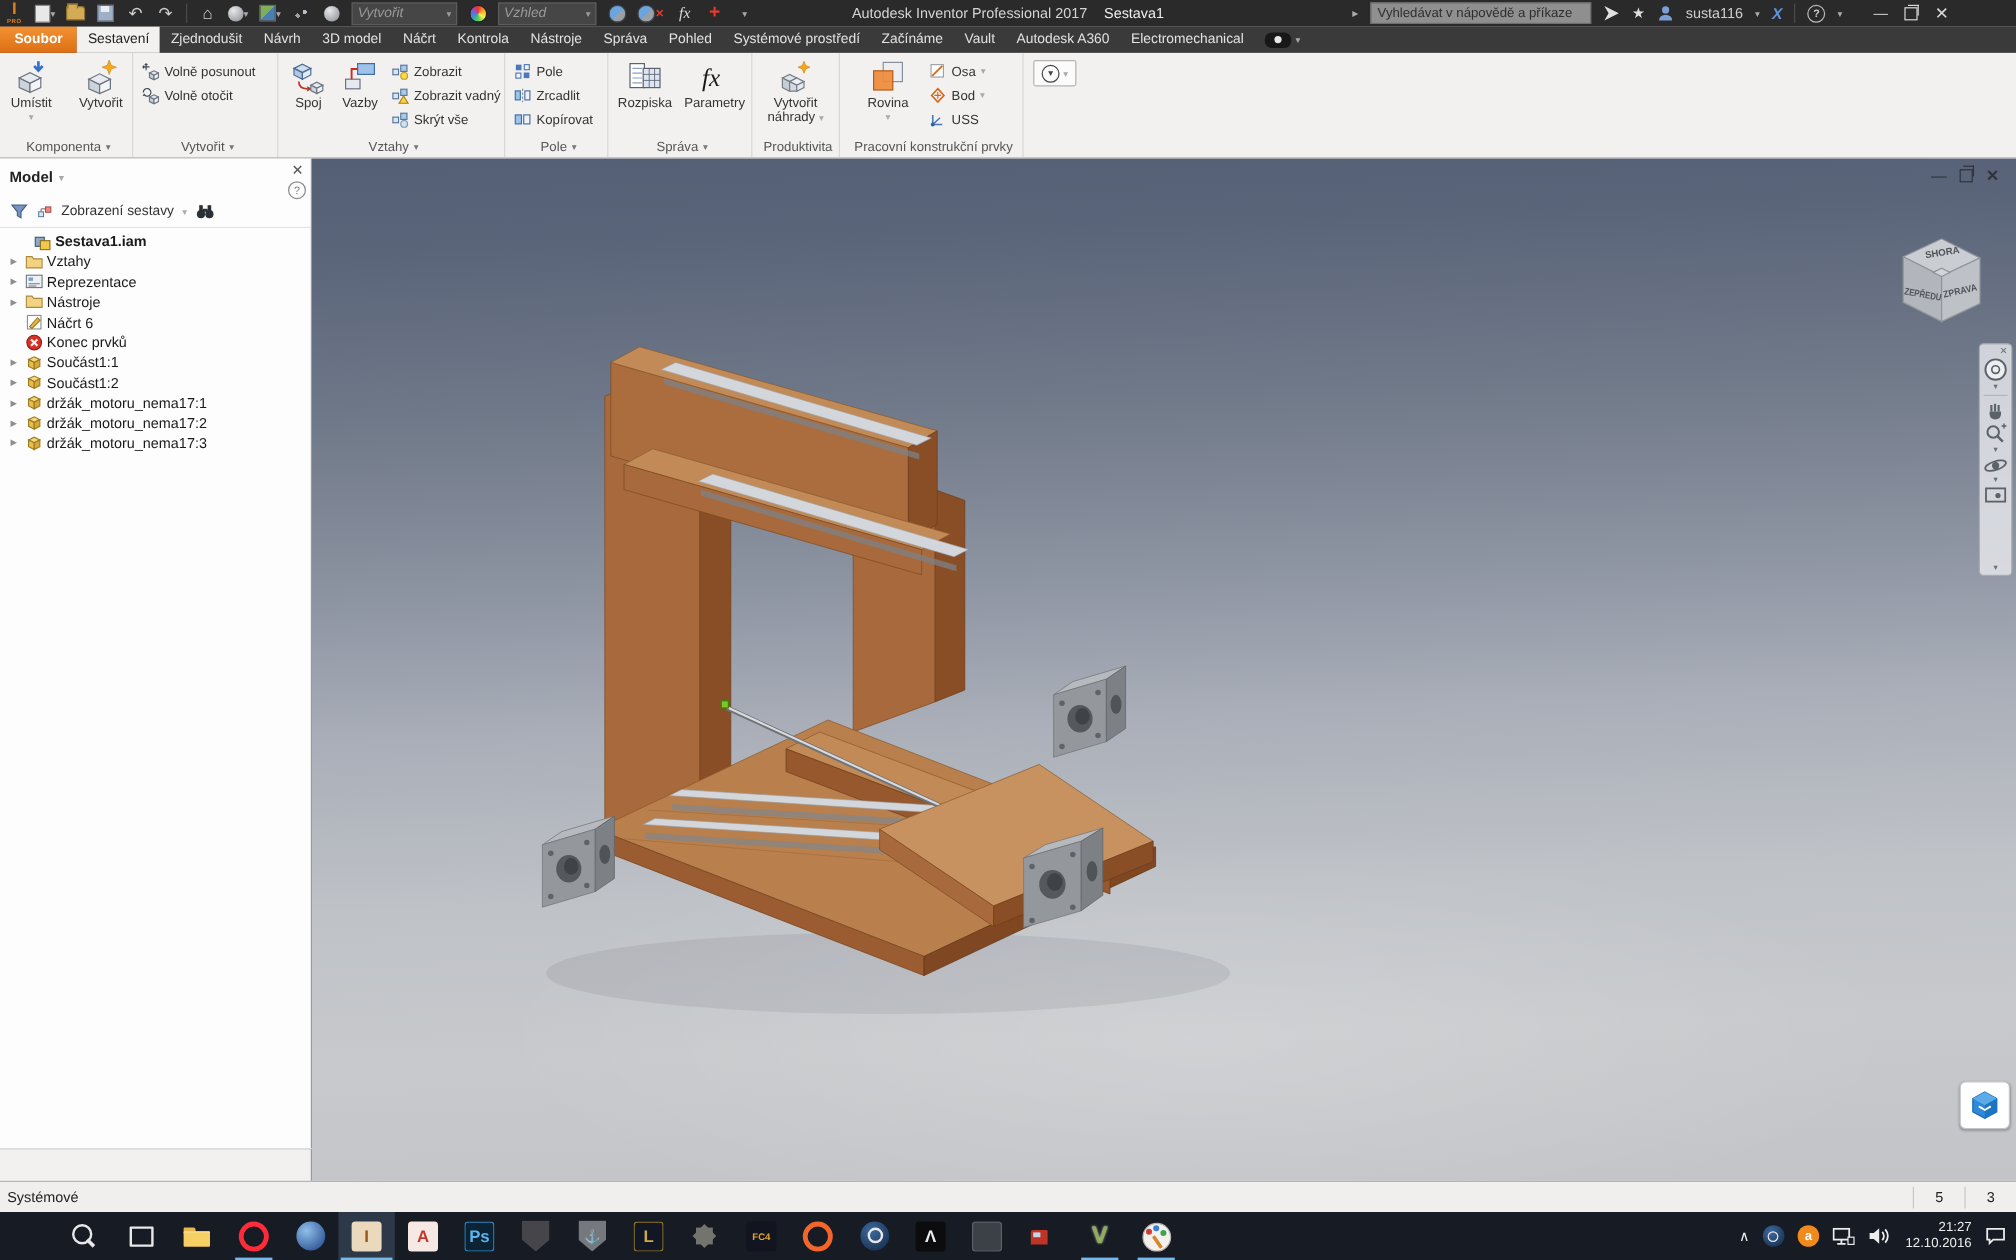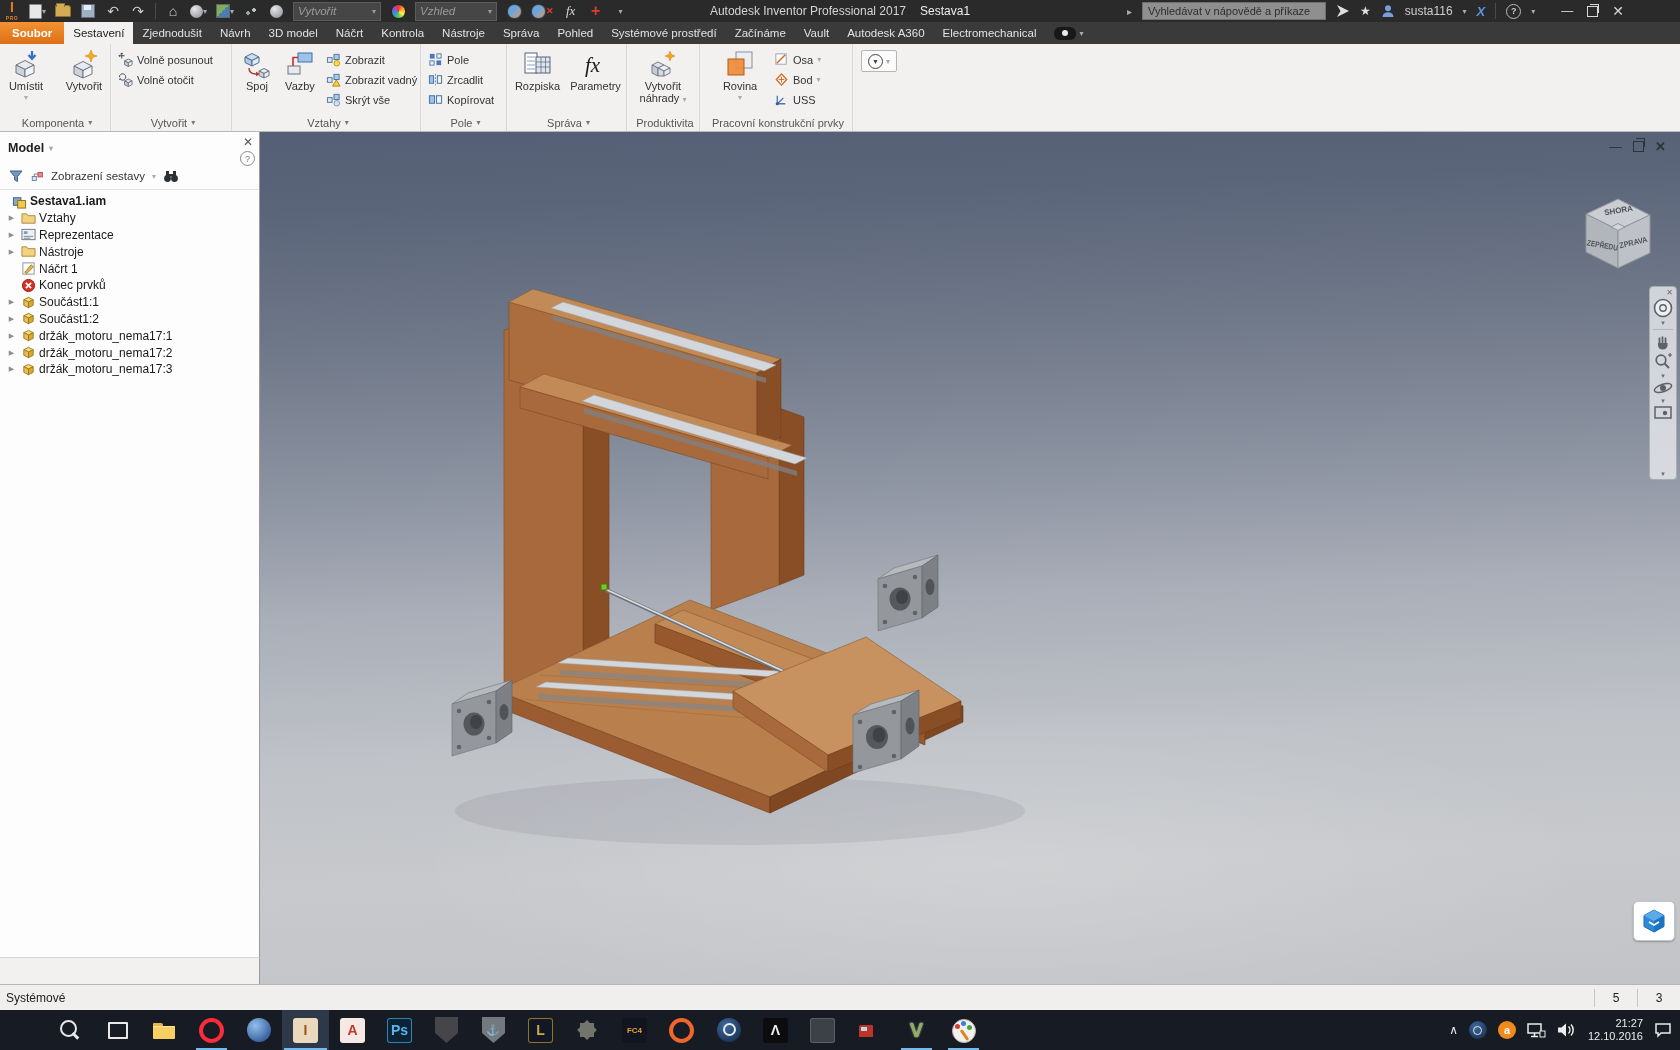--- a/index.html
+++ b/index.html
@@ -73,21 +73,21 @@
   #browser-strip{top:957px;left:0;width:259px;height:27px;background:#f2f1f0;border-right:1px solid #9a9a9a;border-top:1px solid #d5d5d5;z-index:20}
   .bhead{height:22px;display:flex;align-items:center;padding:6px 6px 0 8px;font-size:12.5px;color:#222;font-weight:bold;gap:5px}
   .bclose{position:absolute;right:6px;top:4px;color:#555;font-size:12px}
   .bhelp{position:absolute;right:4px;top:20px;width:13px;height:13px;border-radius:50%;border:1.2px solid #8a8a8a;color:#777;font-size:9px;display:flex;align-items:center;justify-content:center}
   .btools{height:22px;display:flex;align-items:center;gap:7px;padding:6px 8px 2px 8px;border-bottom:1px solid #e3e3e3}
   .btools .lbl{font-size:11.5px;color:#333}
   .tree{padding-top:3px;font-size:12px;color:#1a1a1a}
   .trow{display:flex;align-items:center;height:16.8px;padding-left:6px;gap:3px}
   .trow .arrow{width:11px;flex:0 0 11px;font-size:7px;color:#8e8e8e;text-align:center}
   .trow .ticon{width:16px;height:16px;flex:0 0 16px;display:flex;align-items:center;justify-content:center}
-  .trow.root{padding-left:11px}
+  .trow.root{padding-left:27px}
   .trow.root .lab{font-weight:bold}
   
   #viewport{top:131px;left:260px;width:1420px;height:853px;z-index:10;
     background:
       radial-gradient(ellipse 60% 28% at 52% 86%, rgba(255,255,255,.16), rgba(255,255,255,0) 70%),
       linear-gradient(178deg,#545e74 0%,#5b657a 9%,#6f7888 24%,#8b92a0 40%,#a9aeb8 54%,#bfc2c7 70%,#c7c9cc 84%,#c2c4c8 100%);}
   #model-svg{position:absolute;left:0;top:0}
   .vwctl{position:absolute;top:8px;right:14px;display:flex;gap:11px;color:#2f323a;align-items:center;font-size:13px}
   .vrestore{width:9px;height:9px;border:1.4px solid #2f323a;position:relative}
   .vrestore:before{content:"";position:absolute;left:2px;top:-4px;width:8px;height:8px;border:1.4px solid #2f323a;border-bottom:none;border-left:none}
@@ -570,21 +570,21 @@
         <span class="lab">Nástroje</span>
       </div>
       <div class="trow">
         <span class="arrow"></span>
         <span class="ticon">
           <svg width="15" height="15" viewBox="0 0 16 16">
             <rect x="2" y="2" width="12" height="12" fill="#fff" stroke="#8a8f96"></rect>
             <path d="M4 12 L11 4 L13.2 6.2 L6 13.5 Z" fill="#e8b84b" stroke="#9a7a20"></path>
           </svg>
         </span>
-        <span class="lab">Náčrt 1</span>
+        <span class="lab">Náčrt 6</span>
       </div>
       <div class="trow">
         <span class="arrow"></span>
         <span class="ticon">
           <svg width="15" height="15" viewBox="0 0 16 16">
             <circle cx="8" cy="8" r="6.5" fill="#d93025" stroke="#8f1d14"></circle>
             <path d="M5.2 5.2 L10.8 10.8 M10.8 5.2 L5.2 10.8" stroke="#fff" stroke-width="1.8"></path>
           </svg>
         </span>
         <span class="lab">Konec prvků</span>

